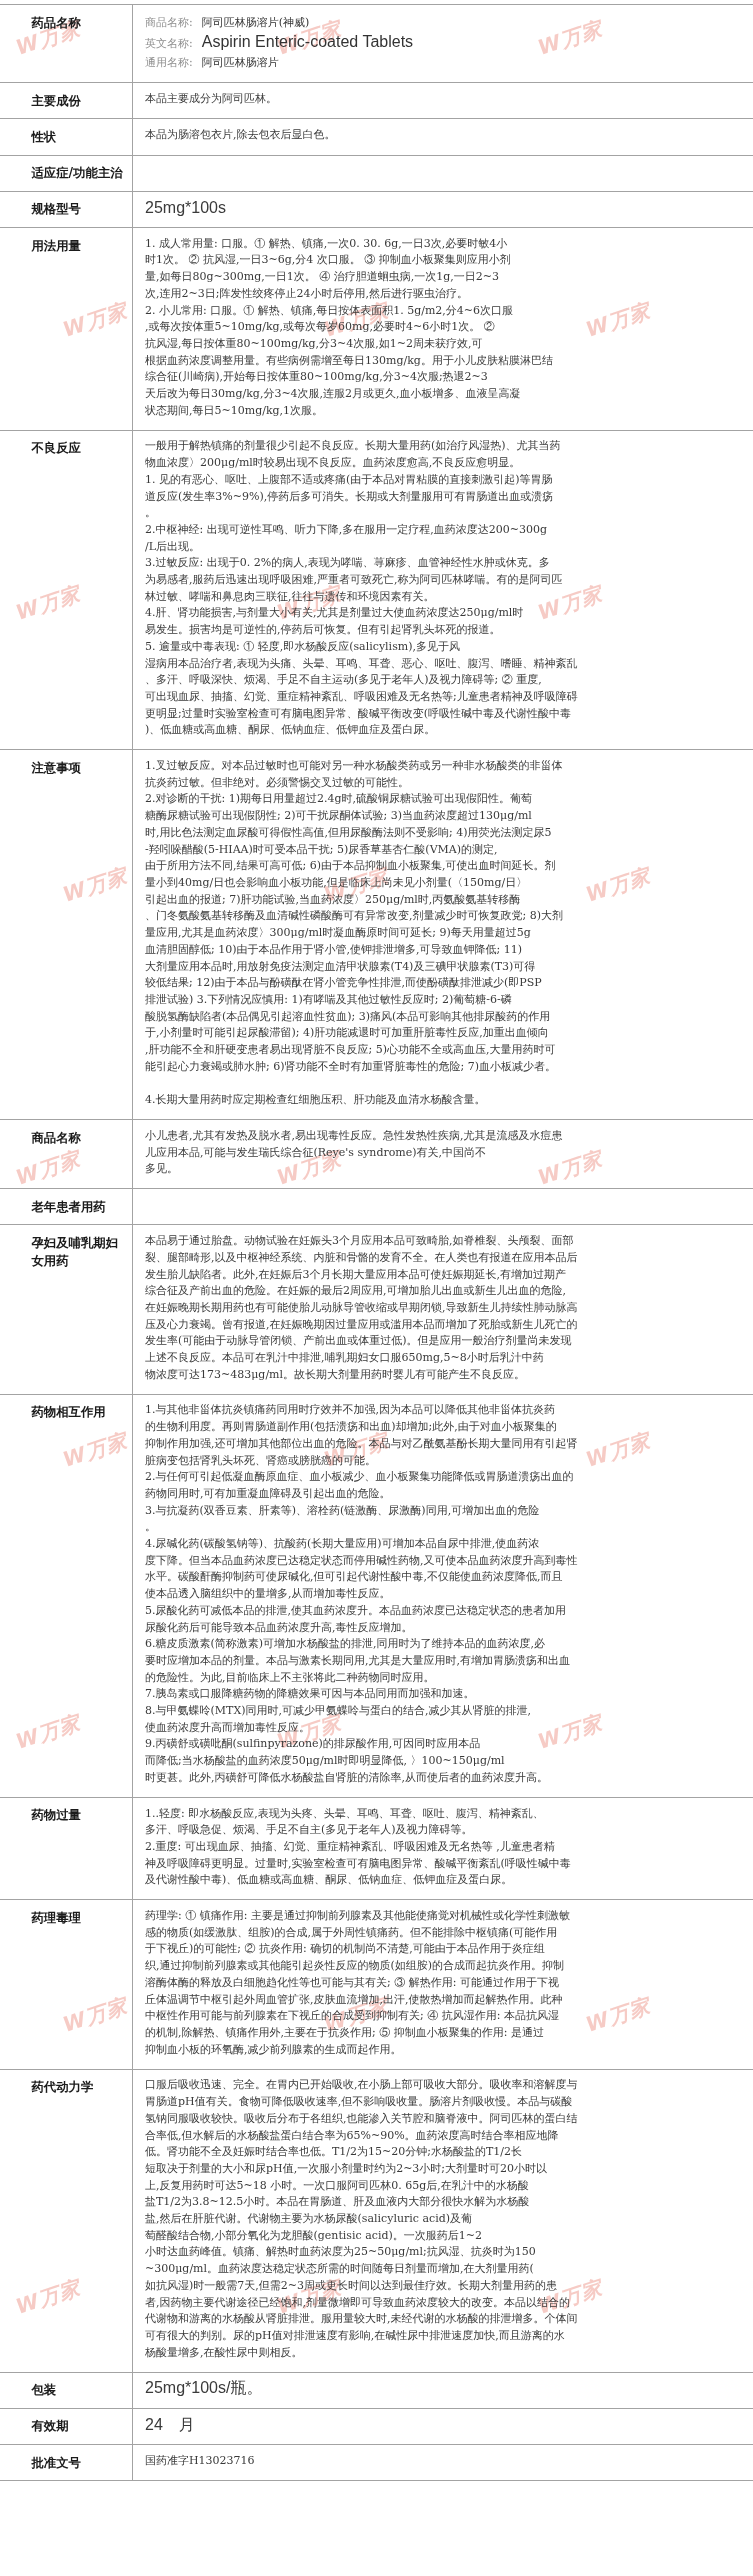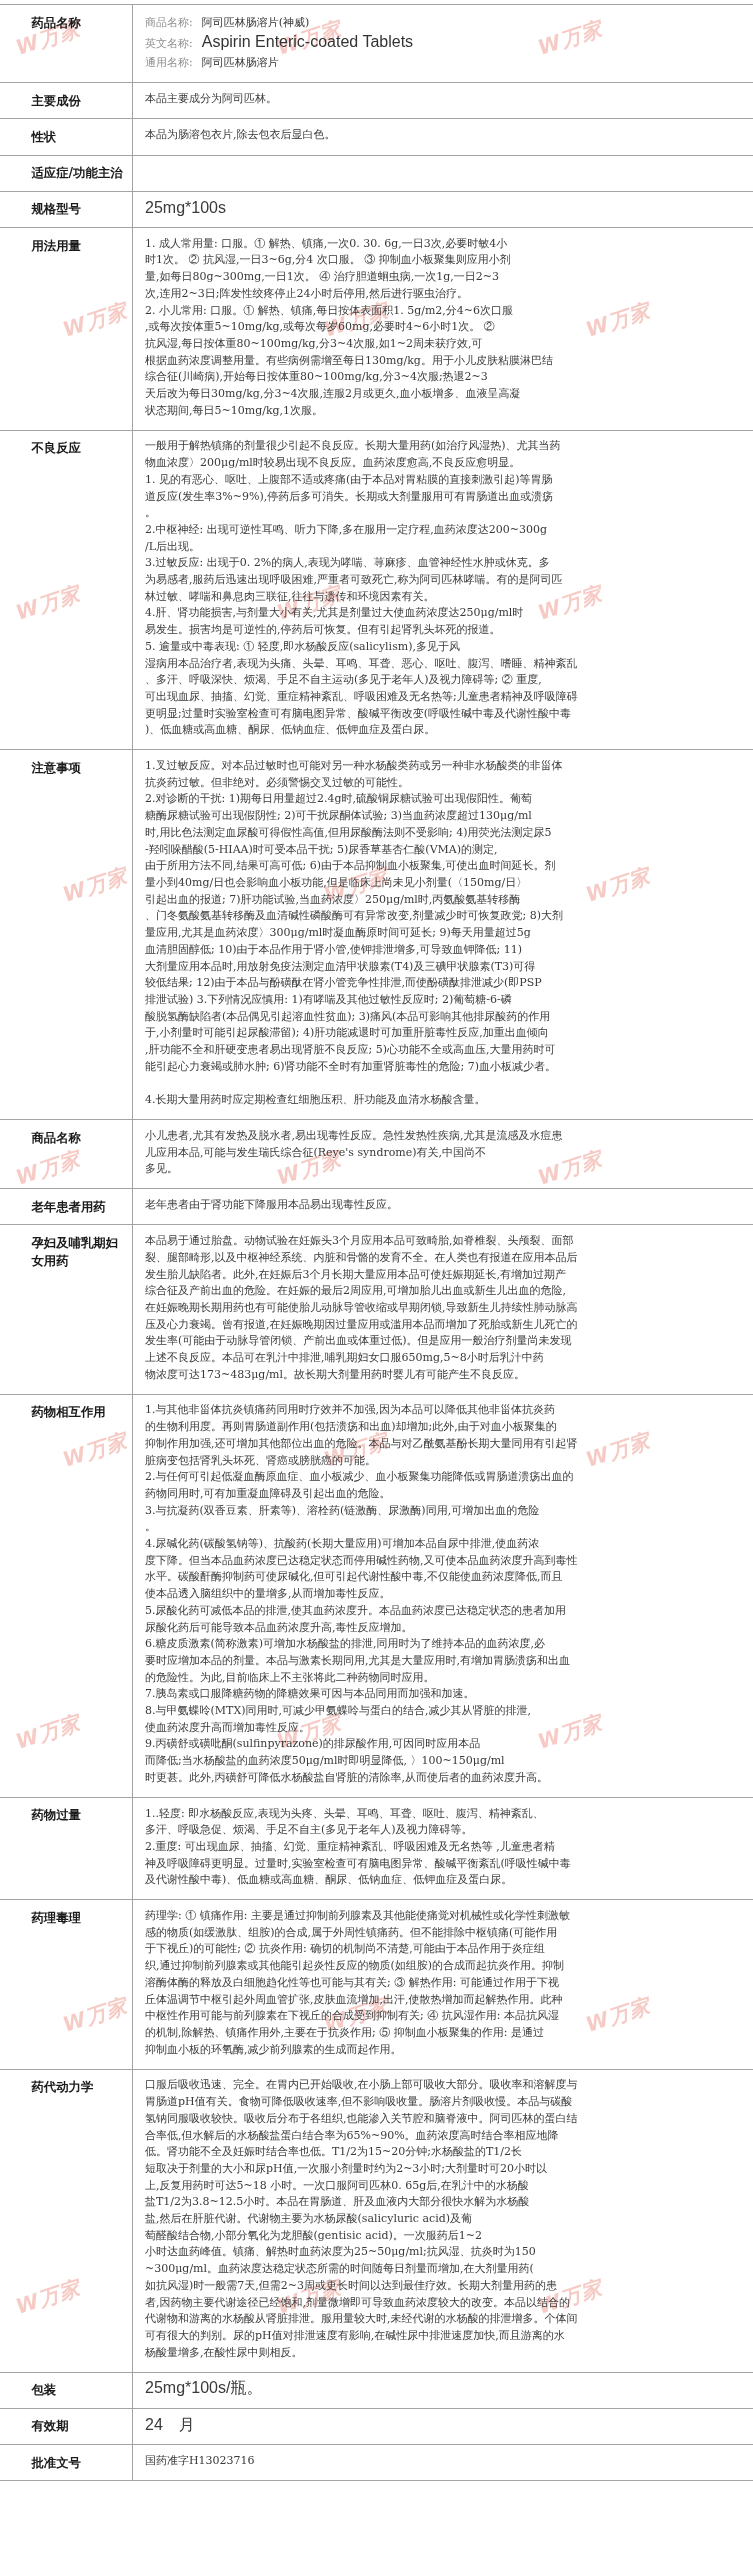--- a/index.html
+++ b/index.html
@@ -196,21 +196,20 @@
       </div>
     <div class="cell-content">小儿患者,尤其有发热及脱水者,易出现毒性反应。急性发热性疾病,尤其是流感及水痘患
 儿应用本品,可能与发生瑞氏综合征(Reye's syndrome)有关,中国尚不
 多见。</div>
   </div>
 
   <div class="row">
     <div class="cell-label">
         <span class="lbl">老年患者用药</span>
       </div>
-    <div class="cell-content">老年患者由于肾功能下降服用本品易出现毒性反应。</div>
   </div>
 
   <div class="row">
     <div class="cell-label">
         <span class="lbl">孕妇及哺乳期妇女用药</span>
       </div>
     <div class="cell-content">本品易于通过胎盘。动物试验在妊娠头3个月应用本品可致畸胎,如脊椎裂、头颅裂、面部
 裂、腿部畸形,以及中枢神经系统、内脏和骨骼的发育不全。在人类也有报道在应用本品后
 发生胎儿缺陷者。此外,在妊娠后3个月长期大量应用本品可使妊娠期延长,有增加过期产
 综合征及产前出血的危险。在妊娠的最后2周应用,可增加胎儿出血或新生儿出血的危险,

